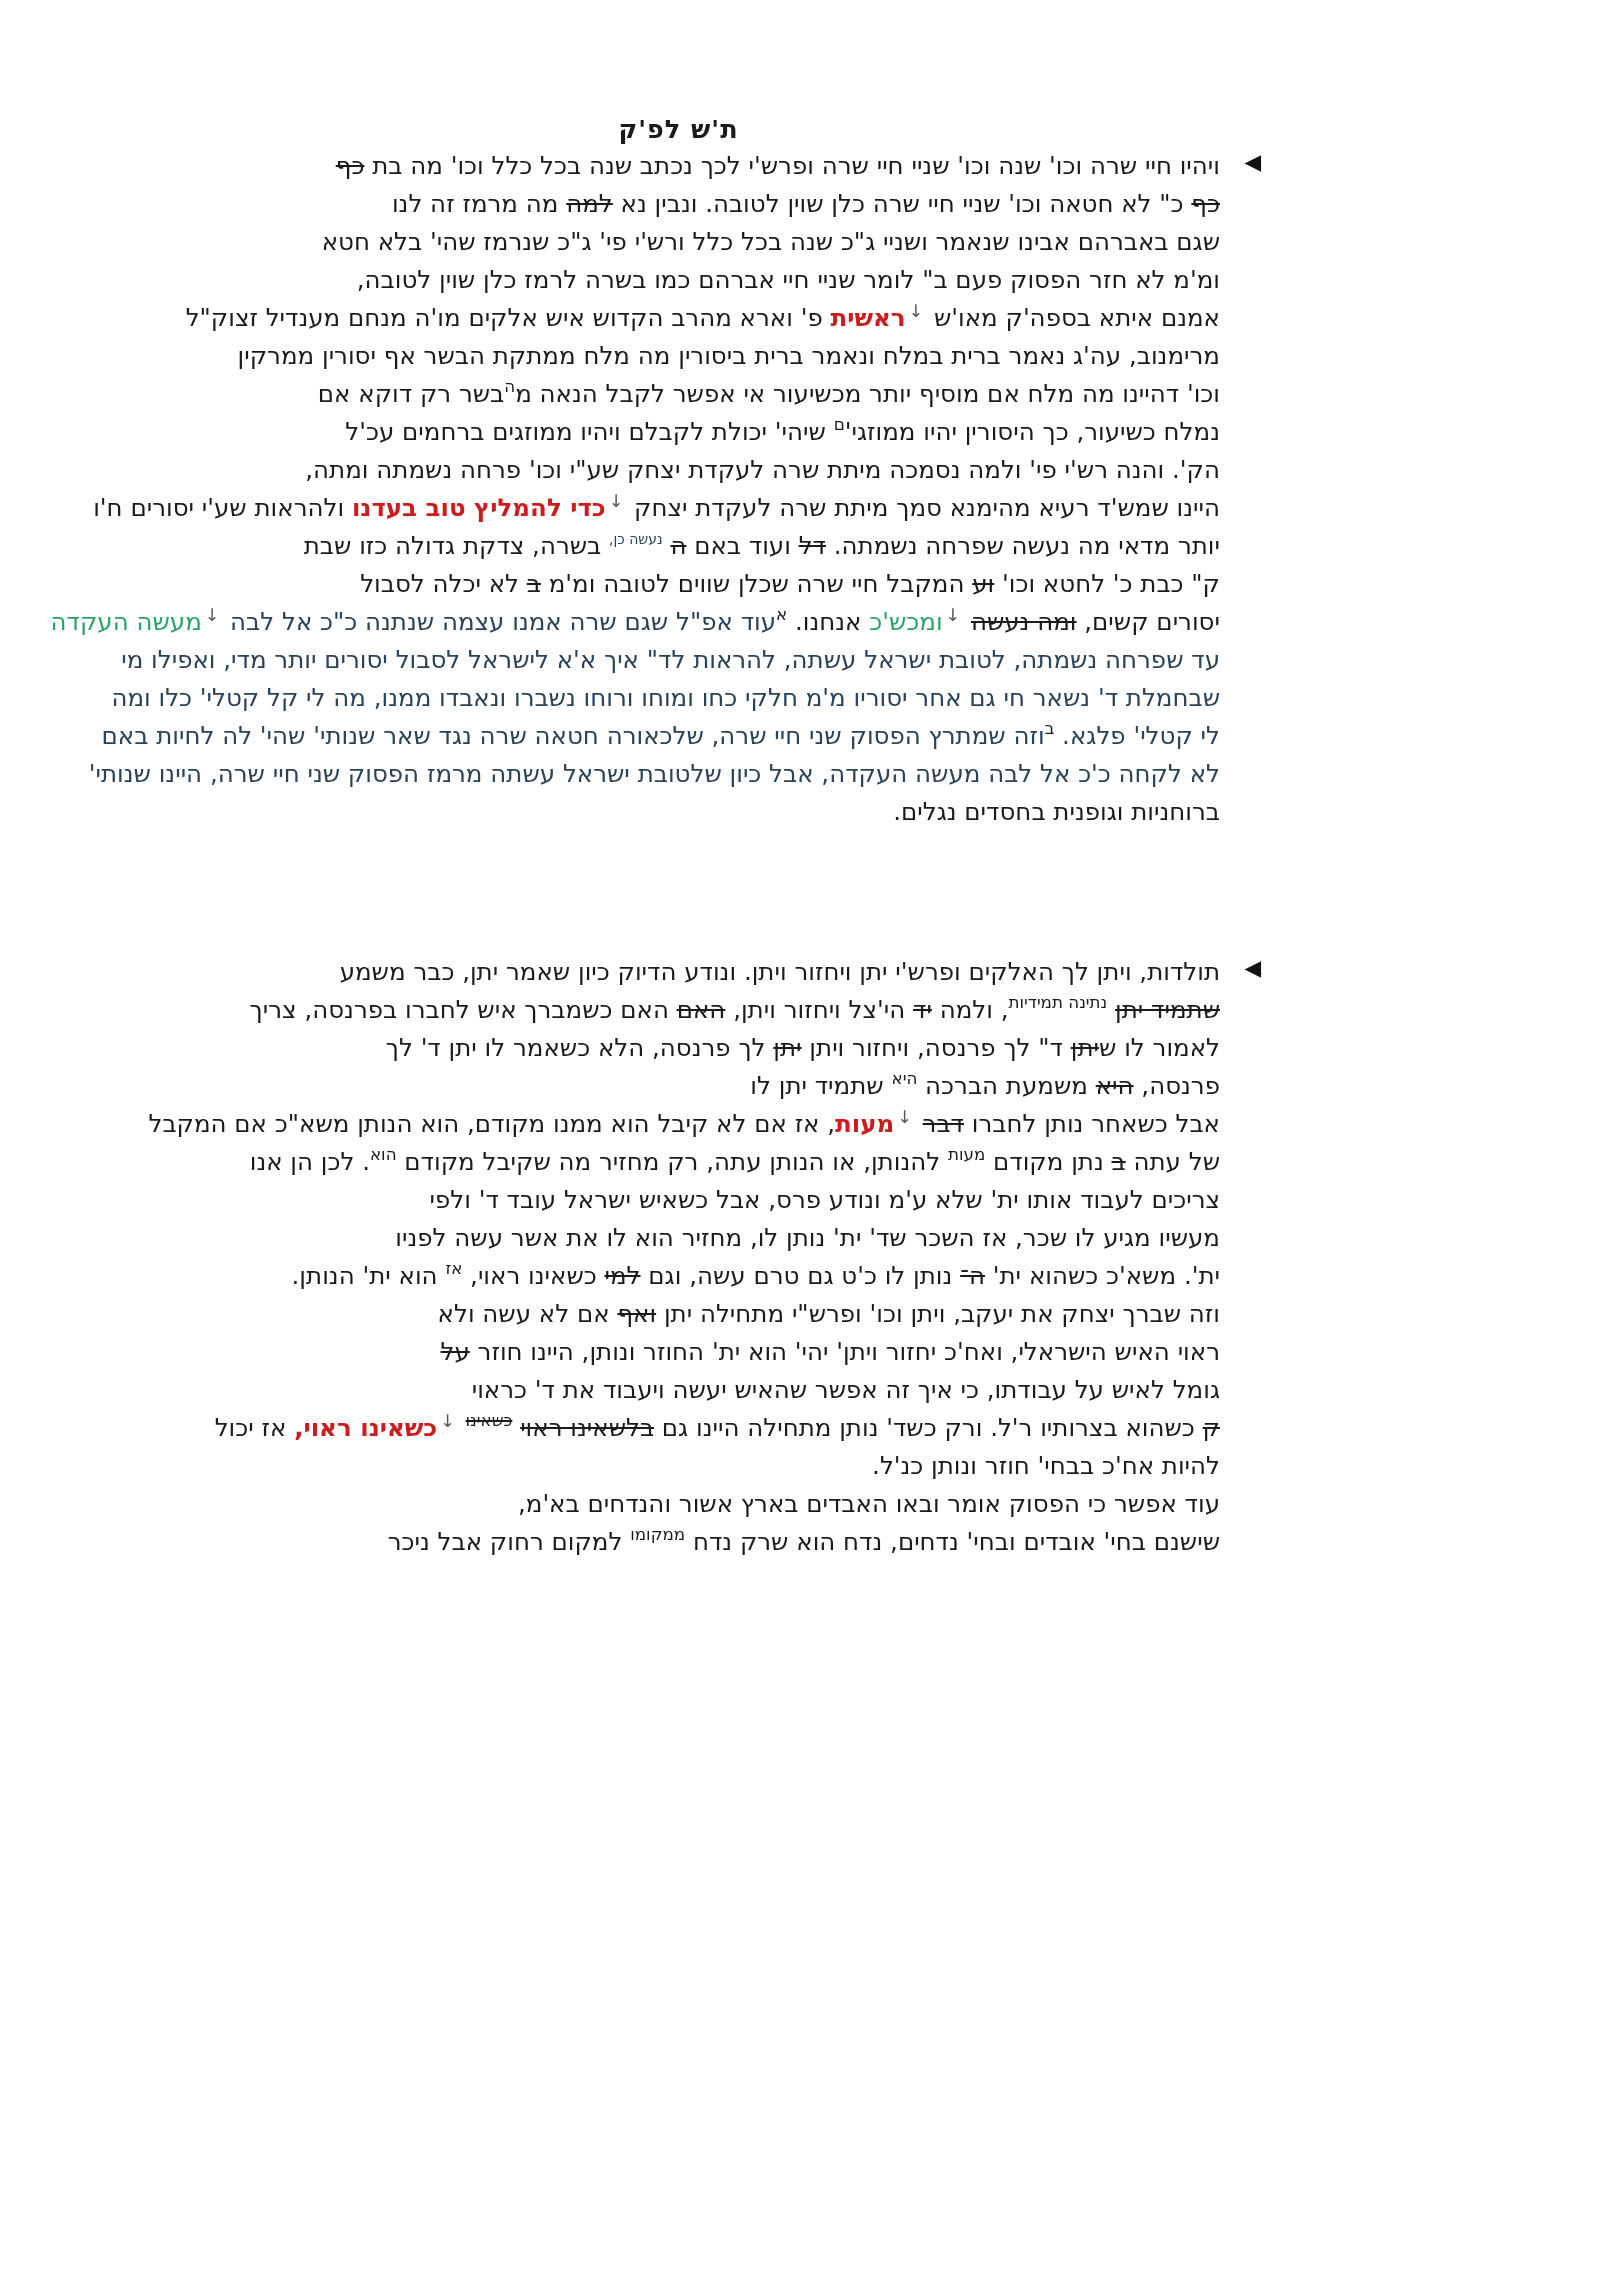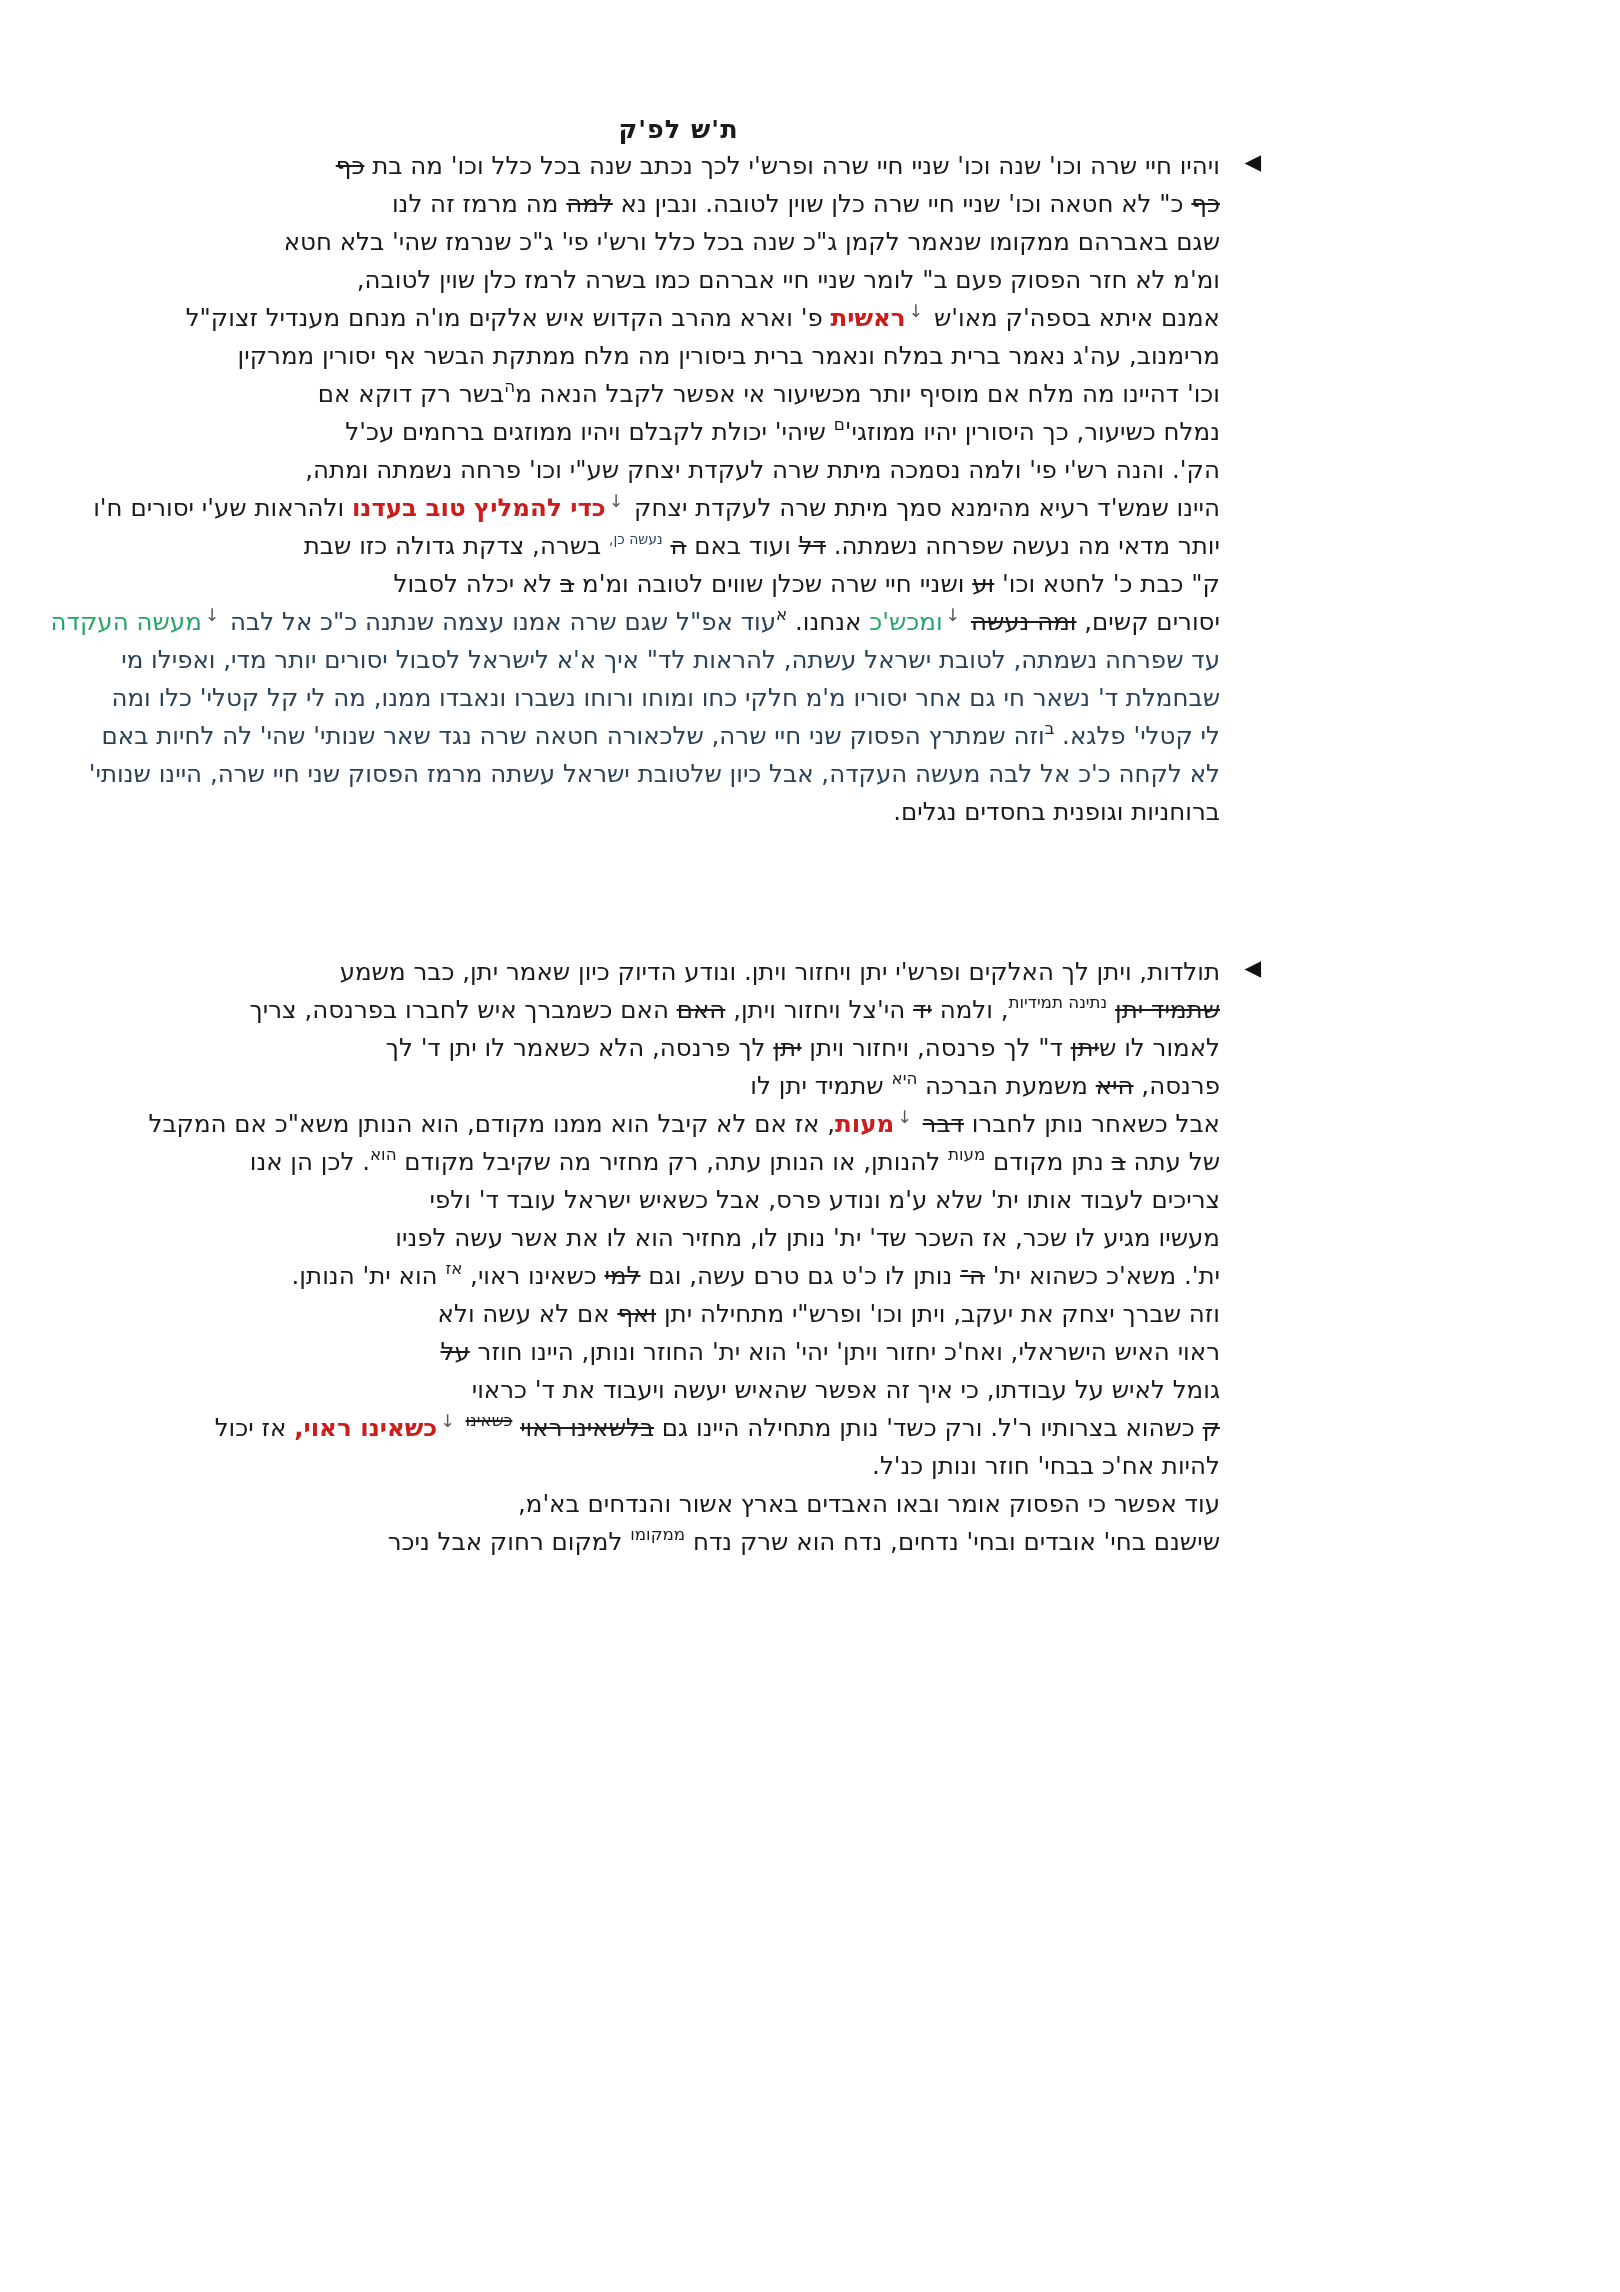--- a/index.html
+++ b/index.html
@@ -25,30 +25,30 @@
 </head>
 <body>
 
 <div class="page" style="--red: #cc1c1c; --green: #27a567; --navy: #2c4257; color: rgb(27, 27, 27);">
   <div class="doc" id="doc">
     <div class="header">ת'ש לפ'ק</div>
   <div class="para" style="top: 147px;">
         <span class="marker">◀</span>
         <div class="tline"><span class="seg-n">ויהיו חיי שרה וכו' שנה וכו' שניי חיי שרה ופרש'י לכך נכתב שנה בכל כלל וכו' מה בת </span><span class="seg-x">כף</span></div>
         <div class="tline"><span class="seg-x">כף</span><span class="seg-n"> כ" לא חטאה וכו' שניי חיי שרה כלן שוין לטובה. ונבין נא </span><span class="seg-x">למה</span><span class="seg-n"> מה מרמז זה לנו</span></div>
-        <div class="tline"><span class="seg-n">שגם באברהם ממקומו שנאמר לקמן ג"כ שנה בכל כלל ורש'י פי' ג"כ שנרמז שהי' בלא חטא</span></div>
+        <div class="tline"><span class="seg-n">שגם באברהם אבינו שנאמר ושניי ג"כ שנה בכל כלל ורש'י פי' ג"כ שנרמז שהי' בלא חטא</span></div>
         <div class="tline"><span class="seg-n">ומ'מ לא חזר הפסוק פעם ב" לומר שניי חיי אברהם כמו בשרה לרמז כלן שוין לטובה,</span></div>
         <div class="tline"><span class="seg-n">אמנם איתא בספה'ק מאו'ש </span><span class="seg-a">↓</span><span class="seg-r">ראשית</span><span class="seg-n"> פ' וארא מהרב הקדוש איש אלקים מו'ה מנחם מענדיל זצוק"ל</span></div>
         <div class="tline"><span class="seg-n">מרימנוב, עה'ג נאמר ברית במלח ונאמר ברית ביסורין מה מלח ממתקת הבשר אף יסורין ממרקין</span></div>
         <div class="tline"><span class="seg-n">וכו' דהיינו מה מלח אם מוסיף יותר מכשיעור אי אפשר לקבל הנאה מ</span><span class="seg-s">ה</span><span class="seg-n">בשר רק דוקא אם</span></div>
         <div class="tline"><span class="seg-n">נמלח כשיעור, כך היסורין יהיו ממוזגי'</span><span class="seg-s">ם</span><span class="seg-n"> שיהי' יכולת לקבלם ויהיו ממוזגים ברחמים עכ'ל</span></div>
         <div class="tline"><span class="seg-n">הק'. והנה רש'י פי' ולמה נסמכה מיתת שרה לעקדת יצחק שע"י וכו' פרחה נשמתה ומתה,</span></div>
         <div class="tline"><span class="seg-n">היינו שמש'ד רעיא מהימנא סמך מיתת שרה לעקדת יצחק </span><span class="seg-a">↓</span><span class="seg-r">כדי להמליץ טוב בעדנו</span><span class="seg-n"> ולהראות שע'י יסורים ח'ו</span></div>
         <div class="tline"><span class="seg-n">יותר מדאי מה נעשה שפרחה נשמתה. </span><span class="seg-x">דל</span><span class="seg-n"> ועוד באם </span><span class="seg-x">ה</span><span class="seg-n"> </span><span class="seg-sb">נעשה כן,</span><span class="seg-n"> בשרה, צדקת גדולה כזו שבת</span></div>
-        <div class="tline"><span class="seg-n">ק" כבת כ' לחטא וכו' </span><span class="seg-x">וע</span><span class="seg-n"> ושניי חיי שרה שכלן שווים לטובה ומ'מ </span><span class="seg-x">ב</span><span class="seg-n"> לא יכלה לסבול</span></div>
+        <div class="tline"><span class="seg-n">ק" כבת כ' לחטא וכו' </span><span class="seg-x">וע</span><span class="seg-n"> המקבל חיי שרה שכלן שווים לטובה ומ'מ </span><span class="seg-x">ב</span><span class="seg-n"> לא יכלה לסבול</span></div>
         <div class="tline"><span class="seg-n">יסורים קשים, </span><span class="seg-x">ומה נעשה</span><span class="seg-n"> </span><span class="seg-a">↓</span><span class="seg-g">ומכש'כ</span><span class="seg-n"> אנחנו. </span><span class="seg-s">א</span><span class="seg-b">עוד אפ"ל שגם שרה אמנו עצמה שנתנה כ"כ אל לבה </span><span class="seg-a">↓</span><span class="seg-g">מעשה העקדה</span></div>
         <div class="tline"><span class="seg-b">עד שפרחה נשמתה, לטובת ישראל עשתה, להראות לד" איך א'א לישראל לסבול יסורים יותר מדי, ואפילו מי</span></div>
         <div class="tline"><span class="seg-b">שבחמלת ד' נשאר חי גם אחר יסוריו מ'מ חלקי כחו ומוחו ורוחו נשברו ונאבדו ממנו, מה לי קל קטלי' כלו ומה</span></div>
         <div class="tline"><span class="seg-b">לי קטלי' פלגא. </span><span class="seg-s">ב</span><span class="seg-b">וזה שמתרץ הפסוק שני חיי שרה, שלכאורה חטאה שרה נגד שאר שנותי' שהי' לה לחיות באם</span></div>
         <div class="tline"><span class="seg-b">לא לקחה כ'כ אל לבה מעשה העקדה, אבל כיון שלטובת ישראל עשתה מרמז הפסוק שני חיי שרה, היינו שנותי'</span></div>
         <div class="tline"><span class="seg-n">ברוחניות וגופנית בחסדים נגלים.</span></div>
       </div>
       <div class="para" style="top: 953px;">
         <span class="marker">◀</span>
         <div class="tline"><span class="seg-n">תולדות,  ויתן לך האלקים ופרש'י יתן ויחזור ויתן. ונודע הדיוק כיון שאמר יתן, כבר משמע</span></div>

